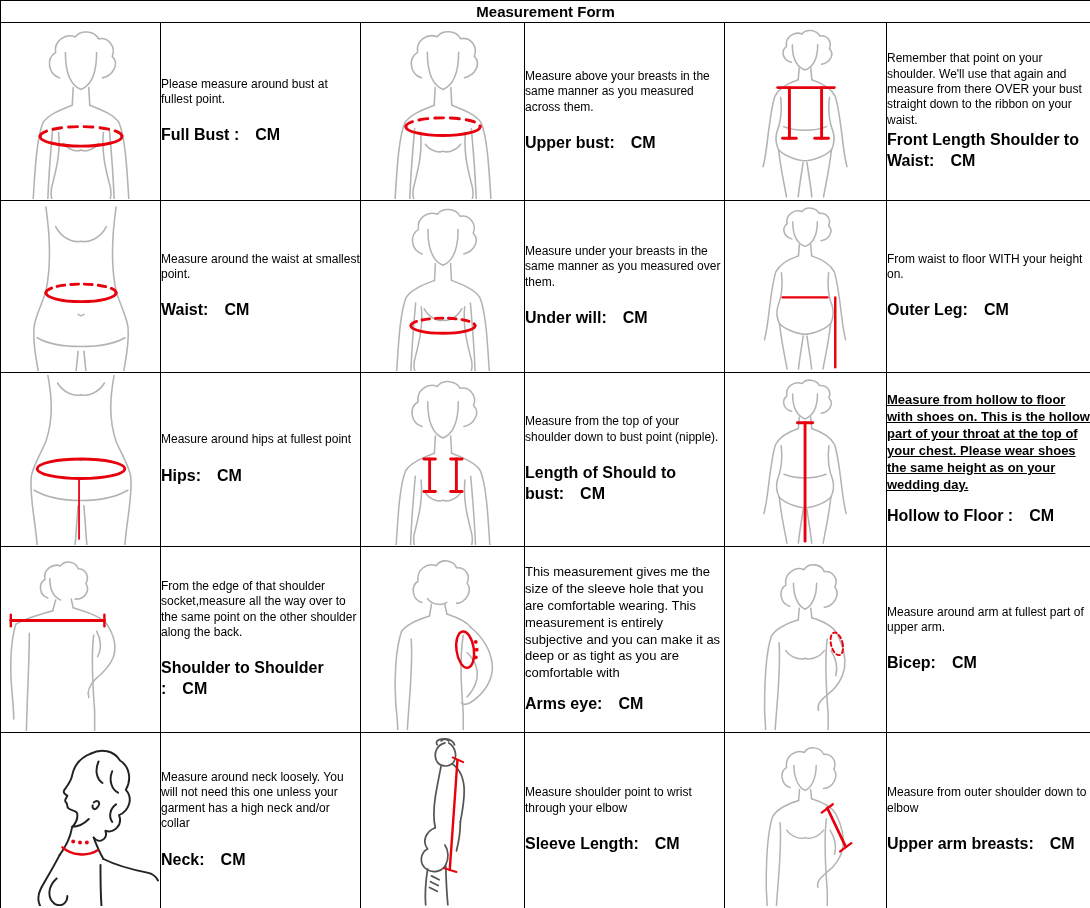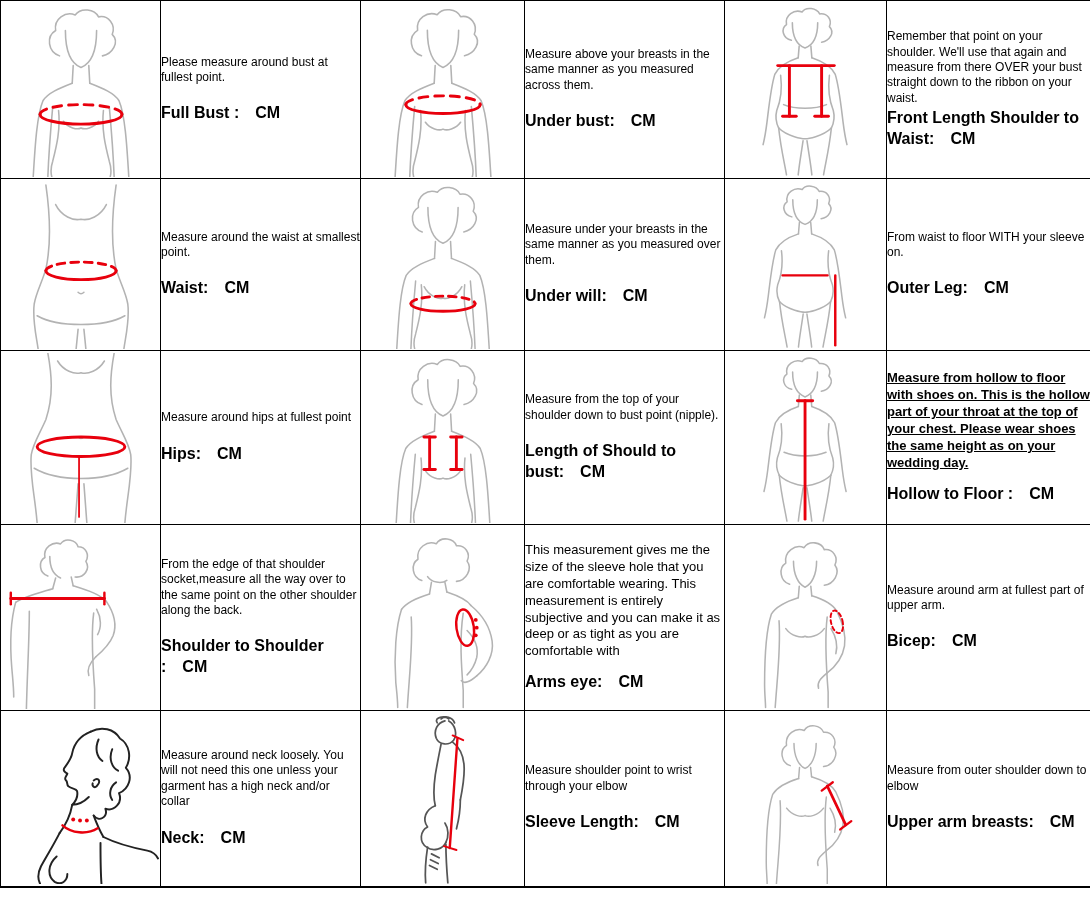--- a/index.html
+++ b/index.html
@@ -33,20 +33,23 @@
 <table class="mform">
   <colgroup>
     <col style="width:160px">
       <col style="width:200px">
       <col style="width:164px">
     <col style="width:200px">
       <col style="width:162px">
       <col style="width:204px">
   </colgroup>
   <tbody>
+      <tr>
+    <th class="hdr" colspan="6">Measurement Form</th>
+  </tr>
 
   <tr class="r1">
     <td class="fig">
       <svg viewBox="0 0 160 178" width="156" height="174">
         <g class="g">
           <path d="M58,54 C46,50 44,34 54,28 C52,16 64,8 74,12 C80,4 94,6 98,14 C108,12 116,22 112,32 C120,40 112,52 102,54"></path>
           <path d="M64,28 C64,50 70,62 80,66 C90,62 96,50 96,28"></path>
           <path d="M72,64 L71,82"></path>
               <path d="M88,64 L89,82"></path>
           <path d="M71,82 C58,87 46,92 41,100 C35,114 33,144 31,178"></path>
@@ -83,21 +86,21 @@
           <path d="M62,122 C67,129 76,131 80,129 M80,129 C84,131 93,129 98,122"></path>
         </g>
         <g class="r" stroke-width="3">
           <path d="M42,104 A38,9 0 0 0 118,104"></path>
           <path d="M42,104 A38,9 0 0 1 118,104" stroke-dasharray="9,7"></path>
         </g>
       </svg>
     </td>
     <td class="txt">
       <p class="desc">Measure above your breasts in the same manner as you measured across them.</p>
-      <p class="lbl"><span>Under bust:</span><span class="cm">CM</span></p>
+      <p class="lbl"><span>Upper bust:</span><span class="cm">CM</span></p>
     </td>
     <td class="fig">
       <svg viewBox="0 0 162 178" width="158" height="174">
         <g class="g">
           <path d="M66,38 C57,36 55,26 61,22 C59,12 69,6 77,9 C81,3 92,5 95,11 C103,10 108,17 105,24 C111,30 105,39 97,40"></path>
           <path d="M67,20 C67,34 72,43 80,46 C88,43 93,34 93,20"></path>
           <path d="M74,44 L73,56"></path>
               <path d="M86,44 L87,56"></path>
           <path d="M73,56 C61,60 53,65 49,73 C45,86 43,106 41,122 C40,130 39,137 37,145"></path>
           <path d="M87,56 C99,60 107,65 111,73 C115,86 117,106 119,122 C120,130 121,137 123,145"></path>
@@ -189,21 +192,21 @@
           <path d="M82,141 C84,155 86,166 87,176"></path>
               <path d="M107,128 C105,148 101,164 99,176"></path>
         </g>
         <g class="r">
           <path d="M56,100 L104,100" stroke-width="2.2"></path>
           <path d="M112,100 L112,174" stroke-width="2.6"></path>
         </g>
       </svg>
     </td>
     <td class="txt">
-      <p class="desc">From waist to floor WITH your sleeve on.</p>
+      <p class="desc">From waist to floor WITH your height on.</p>
       <p class="lbl"><span>Outer Leg:</span><span class="cm">CM</span></p>
     </td>
   </tr>
 
   <tr class="r3">
     <td class="fig">
       <svg viewBox="0 0 160 174" width="156" height="170">
         <g class="g">
           <path d="M46,0 C50,22 52,44 44,68 C38,82 31,92 29,104 C27,124 33,148 35,174"></path>
           <path d="M114,0 C110,22 108,44 116,68 C122,82 129,92 131,104 C133,124 127,148 125,174"></path>

